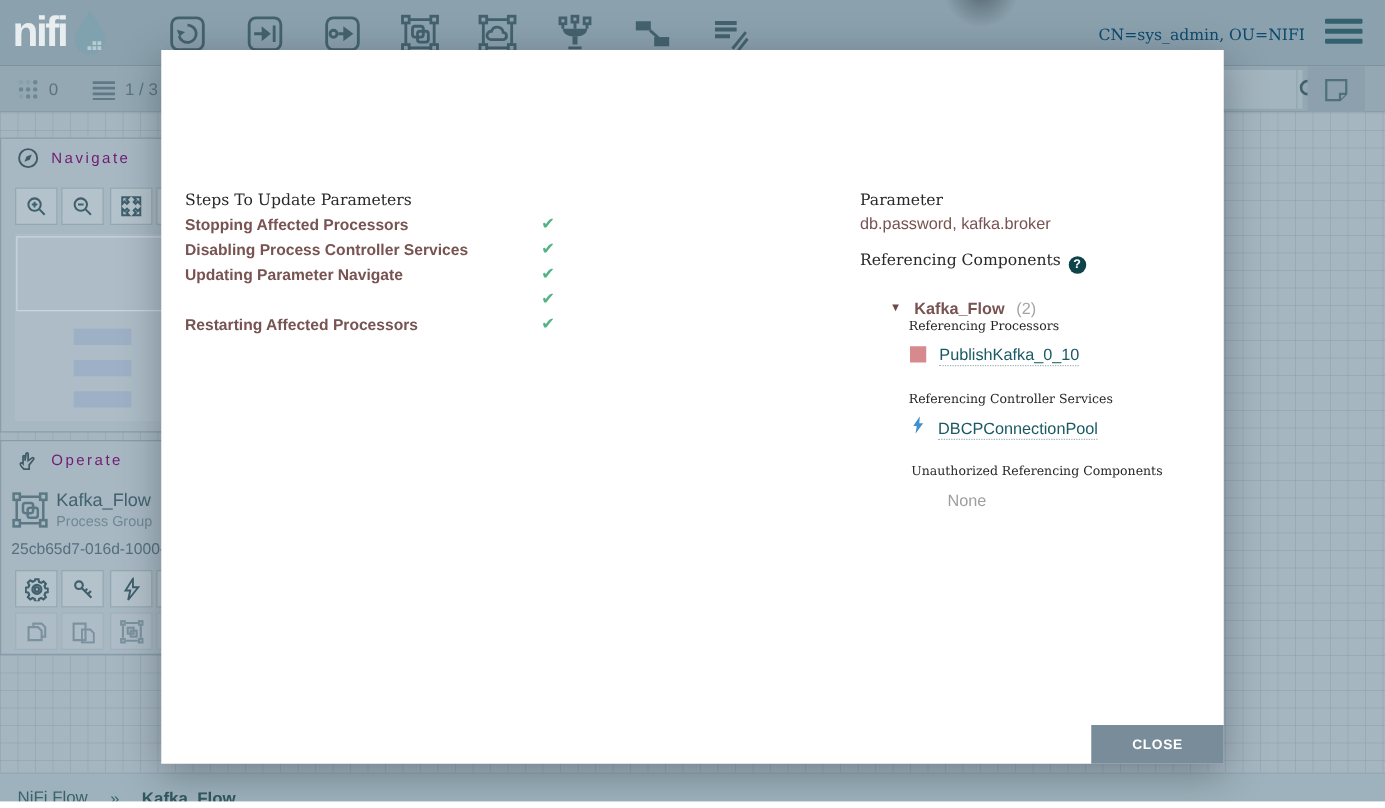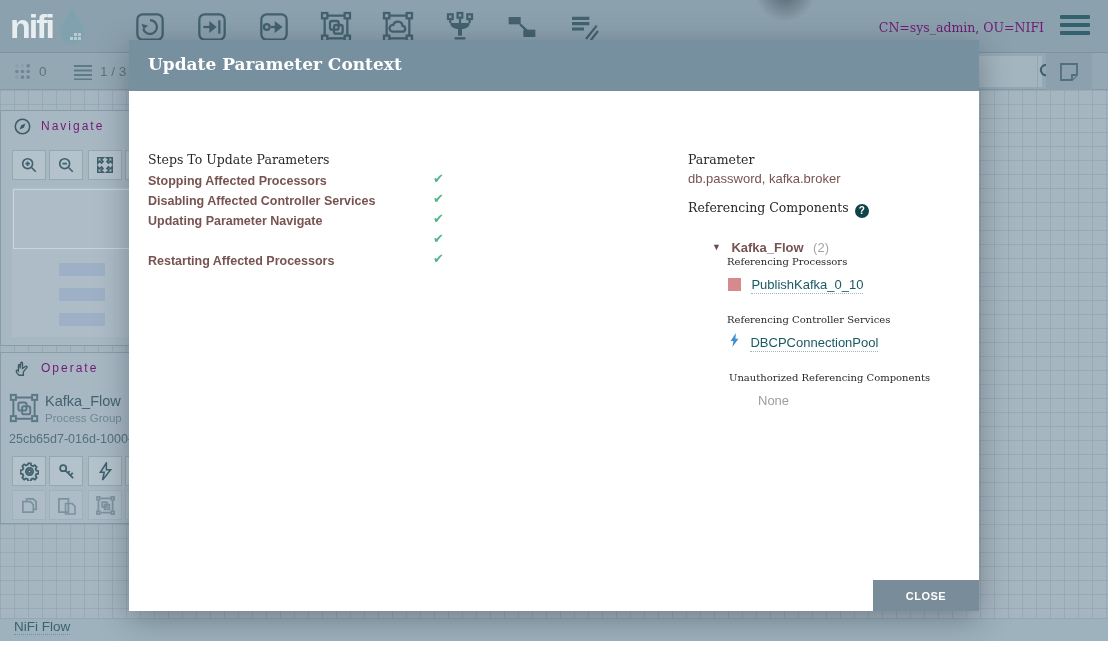--- a/index.html
+++ b/index.html
@@ -11,21 +11,21 @@
   .header { position:absolute; left:0; top:0; width:1108px; height:53px;
             background:#8ba1ad; border-bottom:1px solid rgba(40,60,70,.15); }
   .logo { position:absolute; left:10px; top:6px; display:flex; align-items:center; }
   .logo-text { font-size:34px; font-weight:bold; letter-spacing:-2px;
                color:rgba(248,250,250,.85); line-height:40px; }
   .logo-drop { margin-left:4px; }
   .tb-icons { position:absolute; left:132px; top:9px; display:flex; }
   .tb-icon { width:36px; height:36px; margin-right:26px; display:flex; align-items:center; justify-content:center; }
   .tb-icon svg { stroke:#44626e; fill:none; stroke-width:1.7; }
   .user-id { position:absolute; right:64px; top:20px; font-family:"DejaVu Serif", serif;
-             font-size:12.5px; color:#701a75; }
+             font-size:12.5px; color:#0c4a6e; }
   .hamburger { position:absolute; right:18px; top:15px; width:30px; height:22px; cursor:pointer; }
   .hamburger span { display:block; height:4px; margin-bottom:4px; background:#33616e; border-radius:1px; }
 
   
   .toolbar2 { position:absolute; left:0; top:53px; width:1108px; height:37px;
               background:#93a8b3; border-bottom:1px solid rgba(40,60,70,.12); }
   .status-item { position:absolute; top:0; height:37px; display:flex; align-items:center; }
   .count { font-size:13.5px; color:#5a7581; margin-left:8px; }
   .search-box { position:absolute; left:845px; top:3px; width:197px; height:31px;
                 background:#a3b5bf; display:flex; }
@@ -65,21 +65,21 @@
   .operate { top:352px; height:172px; }
   .sel-name { position:absolute; left:44px; top:40px; font-size:14.5px; color:#42626e; white-space:nowrap; }
   .sel-type { position:absolute; left:44px; top:59px; font-size:11.5px; color:#6e8995; white-space:nowrap; }
   .sel-id { position:absolute; left:8px; top:79px; width:121px; font-size:12.5px; color:#54707c;
             white-space:nowrap; overflow:hidden; }
   .op-row2 { opacity:.42; }
 
   
   .crumb-bar { position:absolute; left:0; top:618px; width:1108px; height:28px;
                background:#9db2bc; border-top:1px solid rgba(40,60,70,.08);
-               display:flex; align-items:flex-start; padding-left:14px;flex-direction:column; }
+               display:flex; align-items:flex-end; padding-left:14px; }
   .crumb-link { font-size:13.5px; color:#3b626c; border-bottom:1px dotted #6f93a0; cursor:pointer; }
   .crumb-sep { font-size:13px; color:#3b626c; margin:0 18px; }
   .crumb-cur { font-size:13.5px; font-weight:bold; color:#33575f; }
 
   
   .dialog { position:absolute; left:129px; top:40px; width:850px; height:571px; background:#fff;
             box-shadow:0 8px 30px rgba(20,30,40,.35); }
   .dialog-head { position:absolute; left:0; top:0; width:850px; height:51px; background:#76909f; }
   .dialog-title { position:absolute; left:19px; top:14px; font-family:"DejaVu Serif", serif;
                   font-weight:bold; font-size:17px; color:#fff; }
@@ -369,32 +369,29 @@
     </div>
   </div>
 
   <div class="crumb-bar">
     <span class="crumb-link">NiFi Flow</span>
     <span class="crumb-sep">»</span>
     <span class="crumb-cur">Kafka_Flow</span>
   </div>
 
   <div class="dialog">
-    <div class="dialog-head">
-      <span class="dialog-title">Update Parameter Context</span>
-    </div>
 
     <span class="slab steps-heading">Steps To Update Parameters</span>
 
     <div class="step-row" style="top:131px;">
       <span class="step-label">Stopping Affected Processors</span>
       <span class="step-check">✔</span>
     </div>
     <div class="step-row" style="top:151px;">
-      <span class="step-label">Disabling Affected Controller Services</span>
+      <span class="step-label">Disabling Process Controller Services</span>
       <span class="step-check">✔</span>
     </div>
     <div class="step-row" style="top:171px;">
       <span class="step-label">Updating Parameter Navigate</span>
       <span class="step-check">✔</span>
     </div>
     <div class="step-row" style="top:191px;">
       <span class="step-check">✔</span>
     </div>
     <div class="step-row" style="top:211px;">

